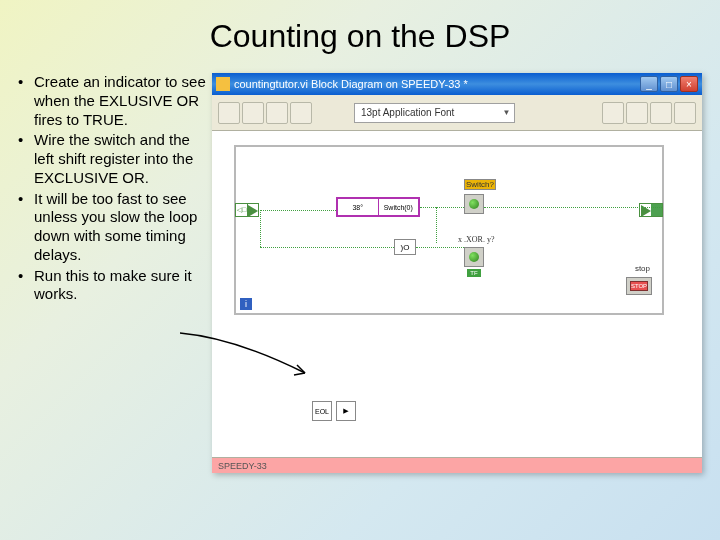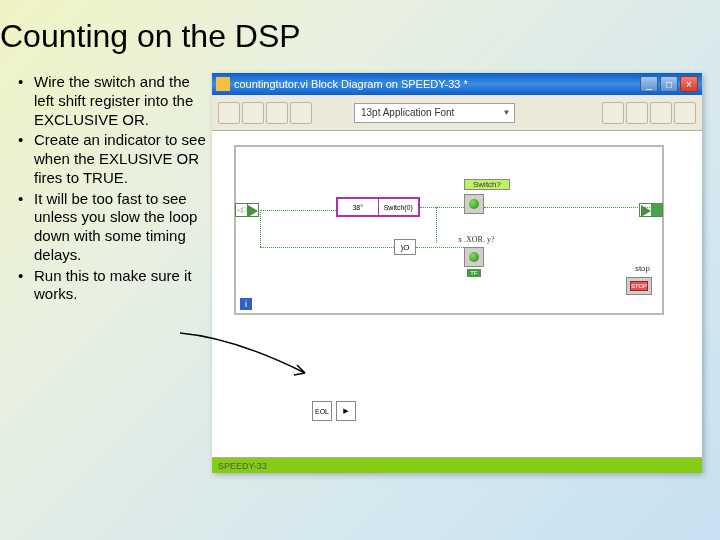--- a/index.html
+++ b/index.html
@@ -6,21 +6,21 @@
   body {
     width: 720px;
     height: 540px;
     background: linear-gradient(135deg, #f0f4c3 0%, #e8f0e0 30%, #d4e8f0 70%, #c8e0f0 100%);
     font-family: Arial, sans-serif;
     overflow: hidden;
     position: relative;
   }
   .title {
     font-size: 32px;
-    text-align: left;
+    text-align: center;
     padding-top: 18px;
     color: #000;
     font-weight: normal;
   }
   .content {
     display: flex;
     margin-top: 18px;
     padding: 0 18px;
   }
   .bullets {
@@ -148,24 +148,24 @@
     position: absolute;
     left: 4px; bottom: 3px;
     width: 12px; height: 12px;
     background: #3060c0;
     color: #fff;
     font-size: 9px;
     display: flex; align-items: center; justify-content: center;
   }
   .label-box {
     position: absolute;
-    background: #bef264;
+    background: #eab308;
     border: 1px solid #888;
     font-size: 8px;
-    padding: 0 8px;
+    padding: 0 1px;
     color: #333;
   }
   .switch-term {
     position: absolute;
     left: 100px; top: 50px;
     width: 84px; height: 20px;
     border: 2px solid #b030b0;
     display: flex;
   }
   .switch-term .half { flex:1; display:flex; align-items:center; justify-content:center; font-size:7px; }
@@ -222,21 +222,21 @@
   .below-nodes {
     position: absolute;
     left: 100px; top: 270px;
     display: flex; gap: 4px;
   }
   .small-block { width: 20px; height: 20px; border:1px solid #888; background:#fff; font-size:7px; display:flex; align-items:center; justify-content:center; }
   .statusbar {
     position: absolute;
     bottom: 0; left: 0; right: 0;
     height: 16px;
-    background: #84cc16;
+    background: #fca5a5;
     border-top: 1px solid #b0b0a0;
     font-size: 9px;
     color: #555;
     display: flex; align-items: center;
     padding: 0 6px;
   }
   .arrow-annotation {
     position: absolute;
     left: 175px;
     top: 328px;
@@ -247,22 +247,22 @@
   .arrow-annotation svg { width: 100%; height: 100%; overflow: visible; }
 </style>
 </head>
 <body>
 
 <h1 class="title">Counting on the DSP</h1>
 
 <div class="content">
   <div class="bullets">
     <ul>
+      <li>Create an indicator to see when the EXLUSIVE OR fires to TRUE.</li>
       <li>Wire the switch and the left shift register into the EXCLUSIVE OR.</li>
-      <li>Create an indicator to see when the EXLUSIVE OR fires to TRUE.</li>
       <li>It will be too fast to see unless you slow the loop down with some timing delays.</li>
       <li>Run this to make sure it works.</li>
     </ul>
   </div>
 
   <div class="screenshot-area">
     <div class="app-window">
       <div class="titlebar">
         <div class="titlebar-icon"></div>
         <div class="titlebar-text">countingtutor.vi Block Diagram on SPEEDY-33 *</div>

